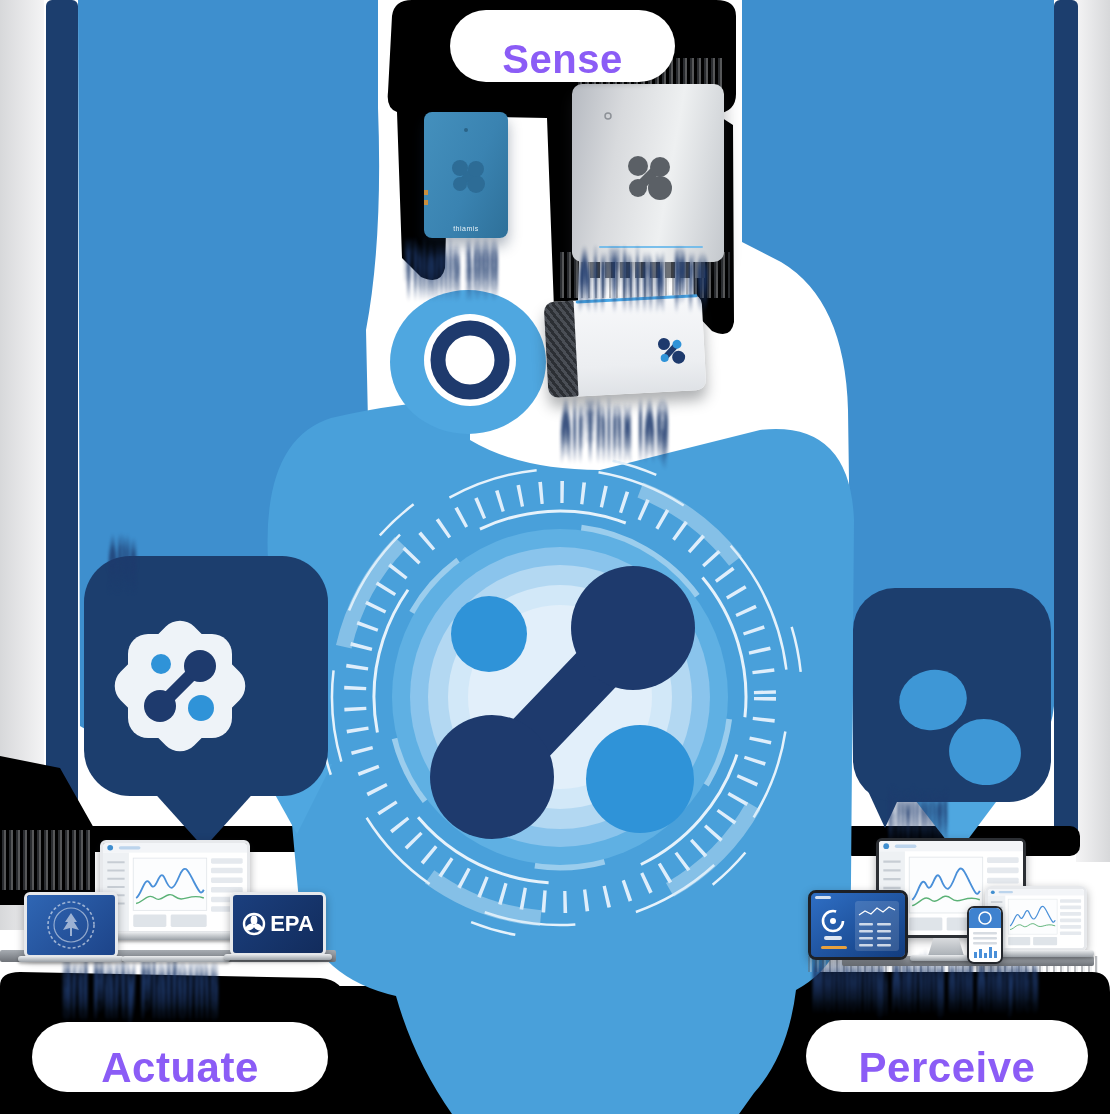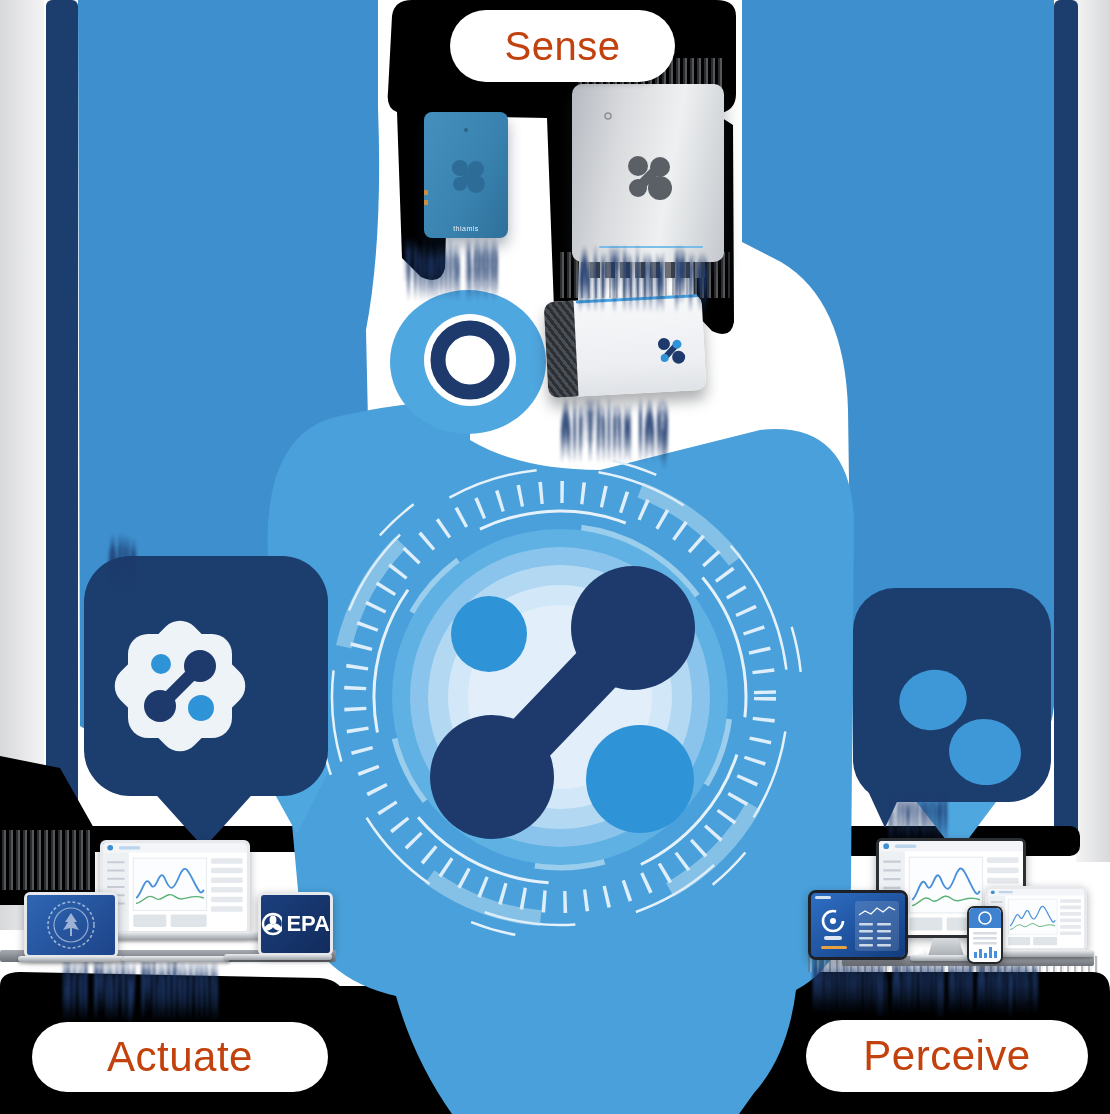--- a/index.html
+++ b/index.html
@@ -4,21 +4,21 @@
 <style>
   html,body{margin:0;padding:0;background:#fff;}
   #stage{position:relative;width:1110px;height:1114px;overflow:hidden;
          font-family:"Liberation Sans",sans-serif;background:#fff;}
   #stage *{box-sizing:border-box;}
   .abs{position:absolute;}
   svg.bg{position:absolute;left:0;top:0;}
 
   
   .pill{position:absolute;background:#fff;border-radius:999px;display:flex;
-        align-items:center;justify-content:center;color:#c2410c;font-weight:400;
+        align-items:flex-end;justify-content:center;color:#8b5cf6;font-weight:700;
         box-shadow:0 2px 6px rgba(0,0,0,.18);letter-spacing:.5px;}
 
   
   .smear{position:absolute;color:#1e3a6d;font-weight:700;white-space:nowrap;
          transform:scaleY(2.1);transform-origin:center;filter:blur(1.6px);opacity:.96;
          text-shadow:0 4px rgba(30,58,109,.85),0 8px rgba(30,58,109,.6),
                      0 -4px rgba(30,58,109,.55),0 12px rgba(30,58,109,.35);}
   .streaks{position:absolute;background:repeating-linear-gradient(90deg,
            rgba(95,100,108,.55) 0 2px, rgba(215,218,222,.5) 2px 4px, transparent 4px 7px);
            opacity:.8;}
@@ -242,21 +242,21 @@
         <circle cx="30" cy="27" r="23" fill="none" stroke="rgba(255,255,255,.55)" stroke-width="1.6" stroke-dasharray="3 2.2"></circle>
         <circle cx="30" cy="27" r="17" fill="none" stroke="rgba(255,255,255,.5)" stroke-width="1.2"></circle>
         <path d="M30,15 L36,24 L33,24 L38,32 L31,30 L31,38 L29,38 L29,30 L22,32 L27,24 L24,24 Z" fill="rgba(255,255,255,.55)"></path>
       </svg>
     </div>
   </div>
   <div class="base" style="left:18px;top:956px;width:106px;height:6px;"></div>
 
   <div class="base" style="left:122px;top:956px;width:108px;height:6px;"></div>
 
-  <div class="screen frame-light" style="left:230px;top:892px;width:75px;height:64px;margin-left:28px;">
+  <div class="screen frame-light" style="left:230px;top:892px;width:96px;height:64px;">
     <div class="logo-screen" style="background:linear-gradient(135deg,#1b3f7e,#122c5c);gap:4px;">
       <svg width="24" height="24">
         <circle cx="12" cy="12" r="10" fill="none" stroke="#ffffff" stroke-width="2.4"></circle>
         <ellipse cx="12" cy="8" rx="3.4" ry="4.6" fill="#ffffff"></ellipse>
         <ellipse cx="8" cy="15" rx="4.4" ry="3" fill="#ffffff" transform="rotate(-30 8 15)"></ellipse>
         <ellipse cx="16" cy="15" rx="4.4" ry="3" fill="#ffffff" transform="rotate(30 16 15)"></ellipse>
       </svg>
       <span style="font-size:22px;">EPA</span>
     </div>
   </div>

